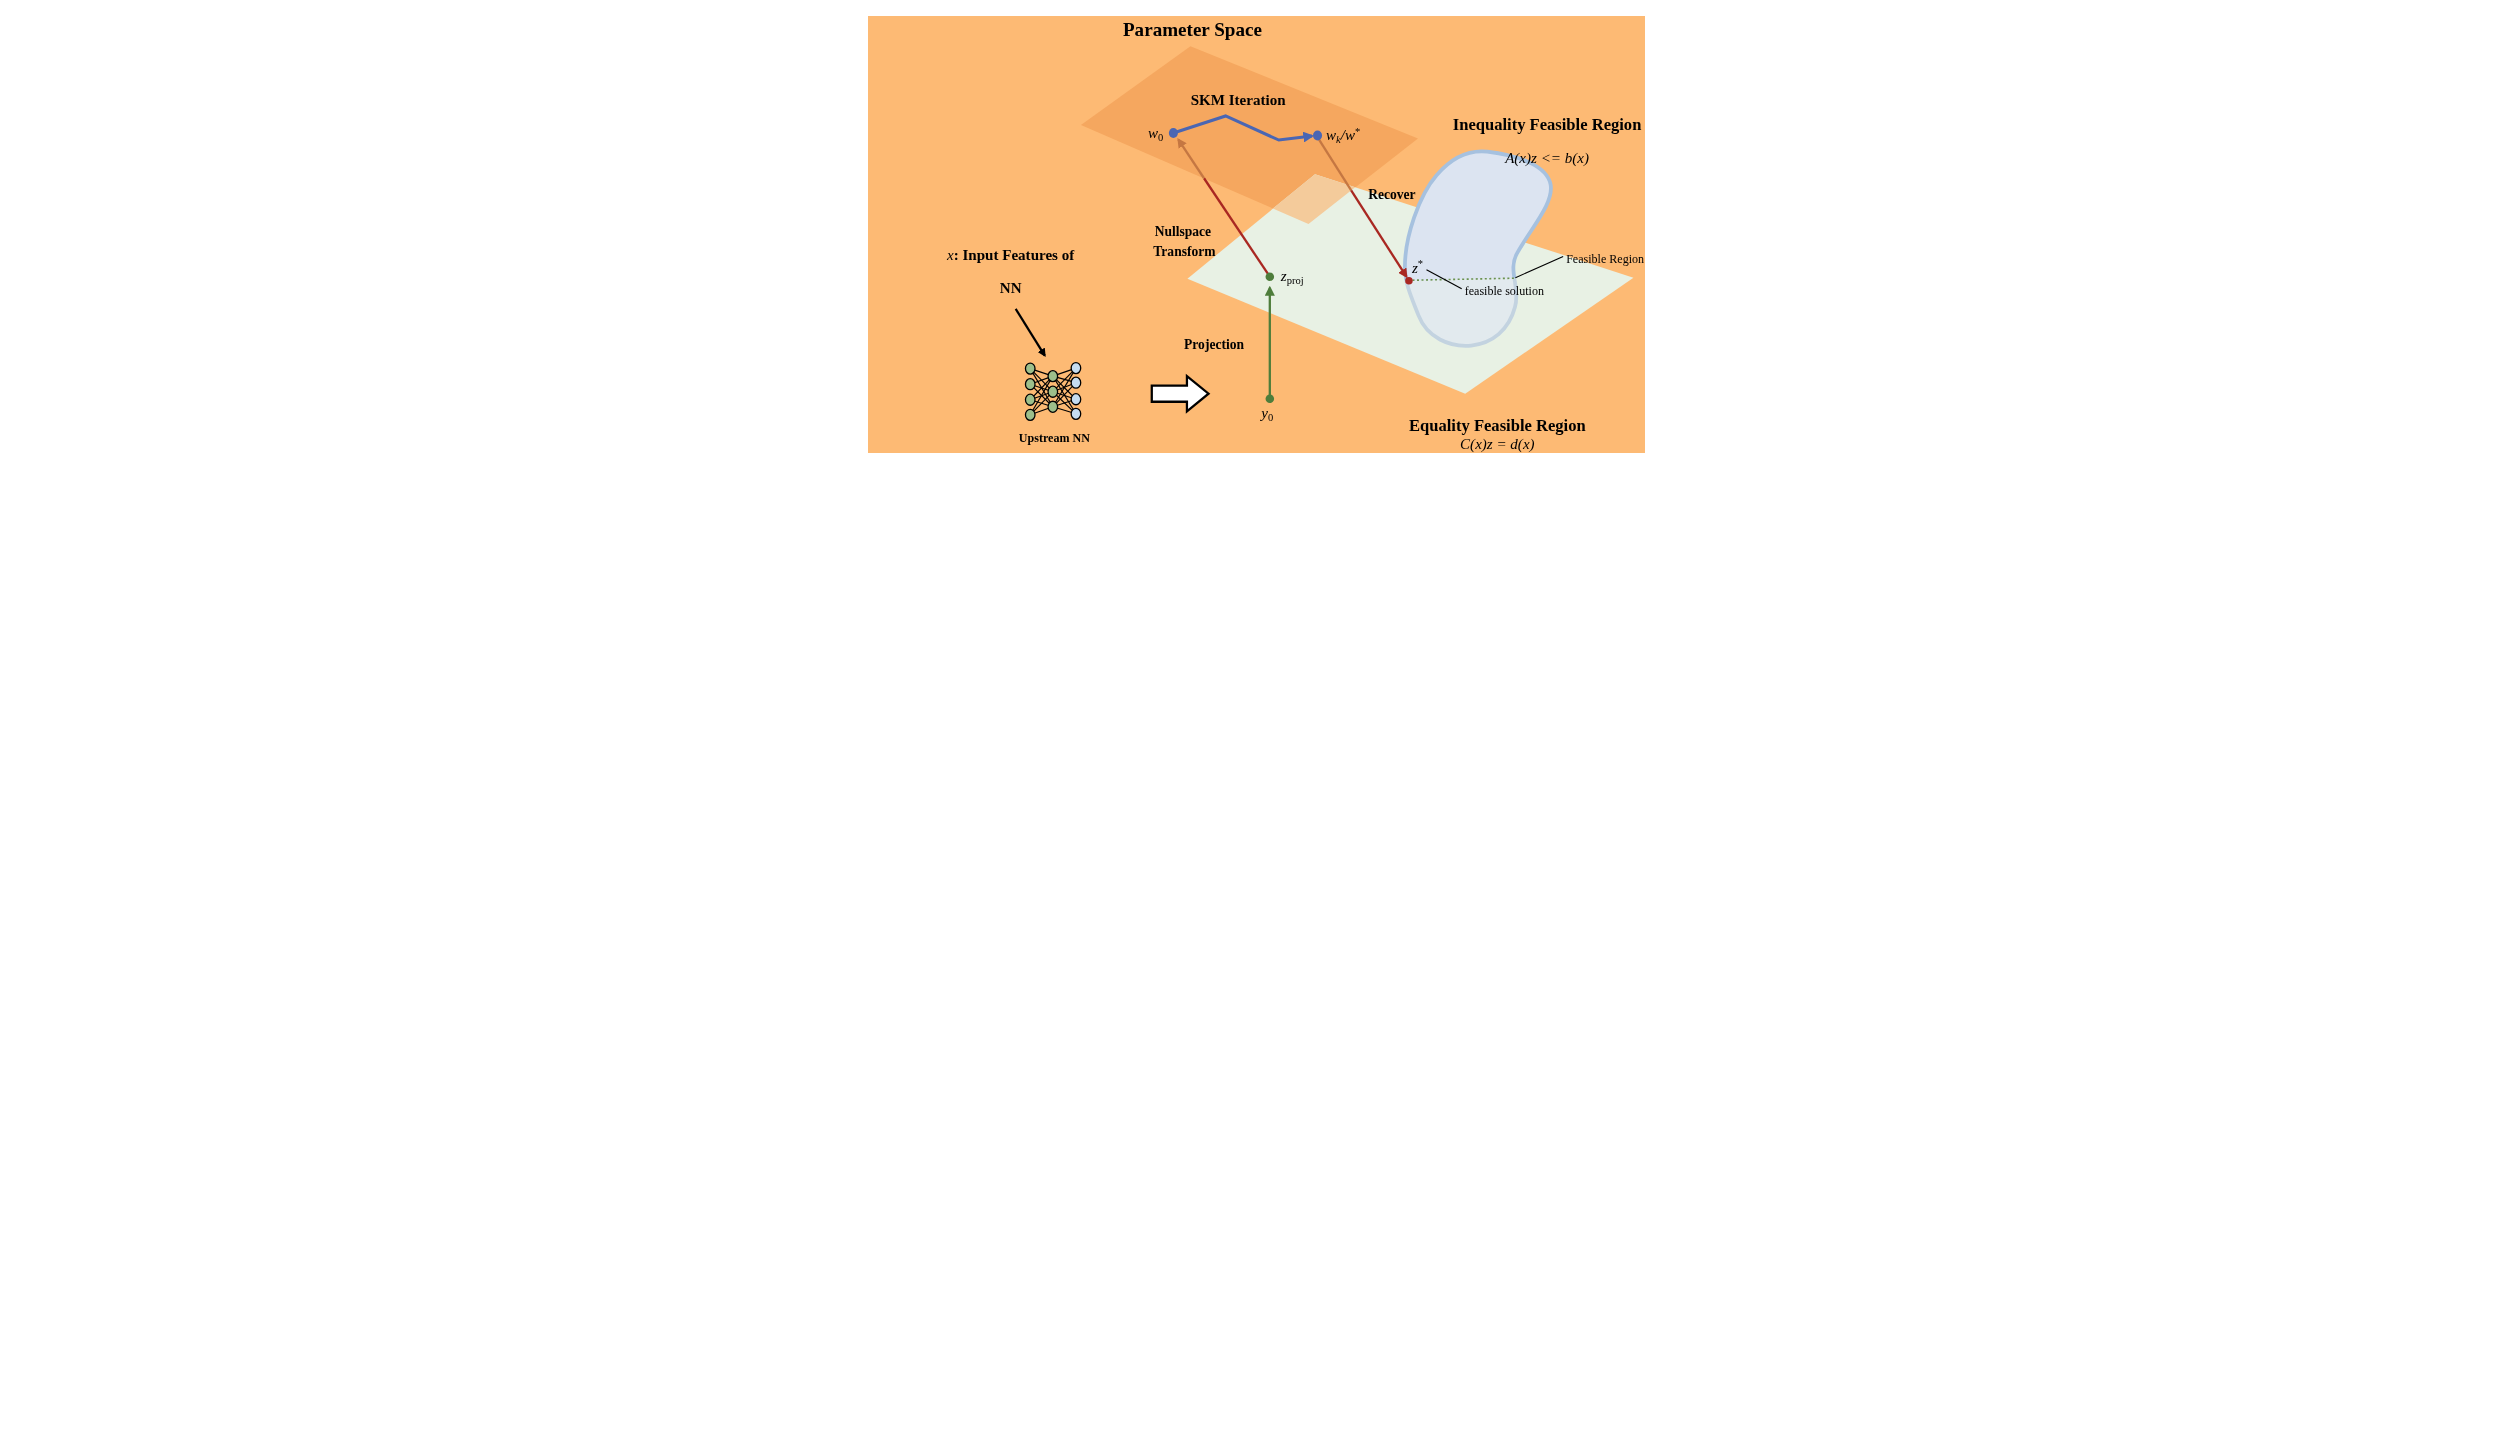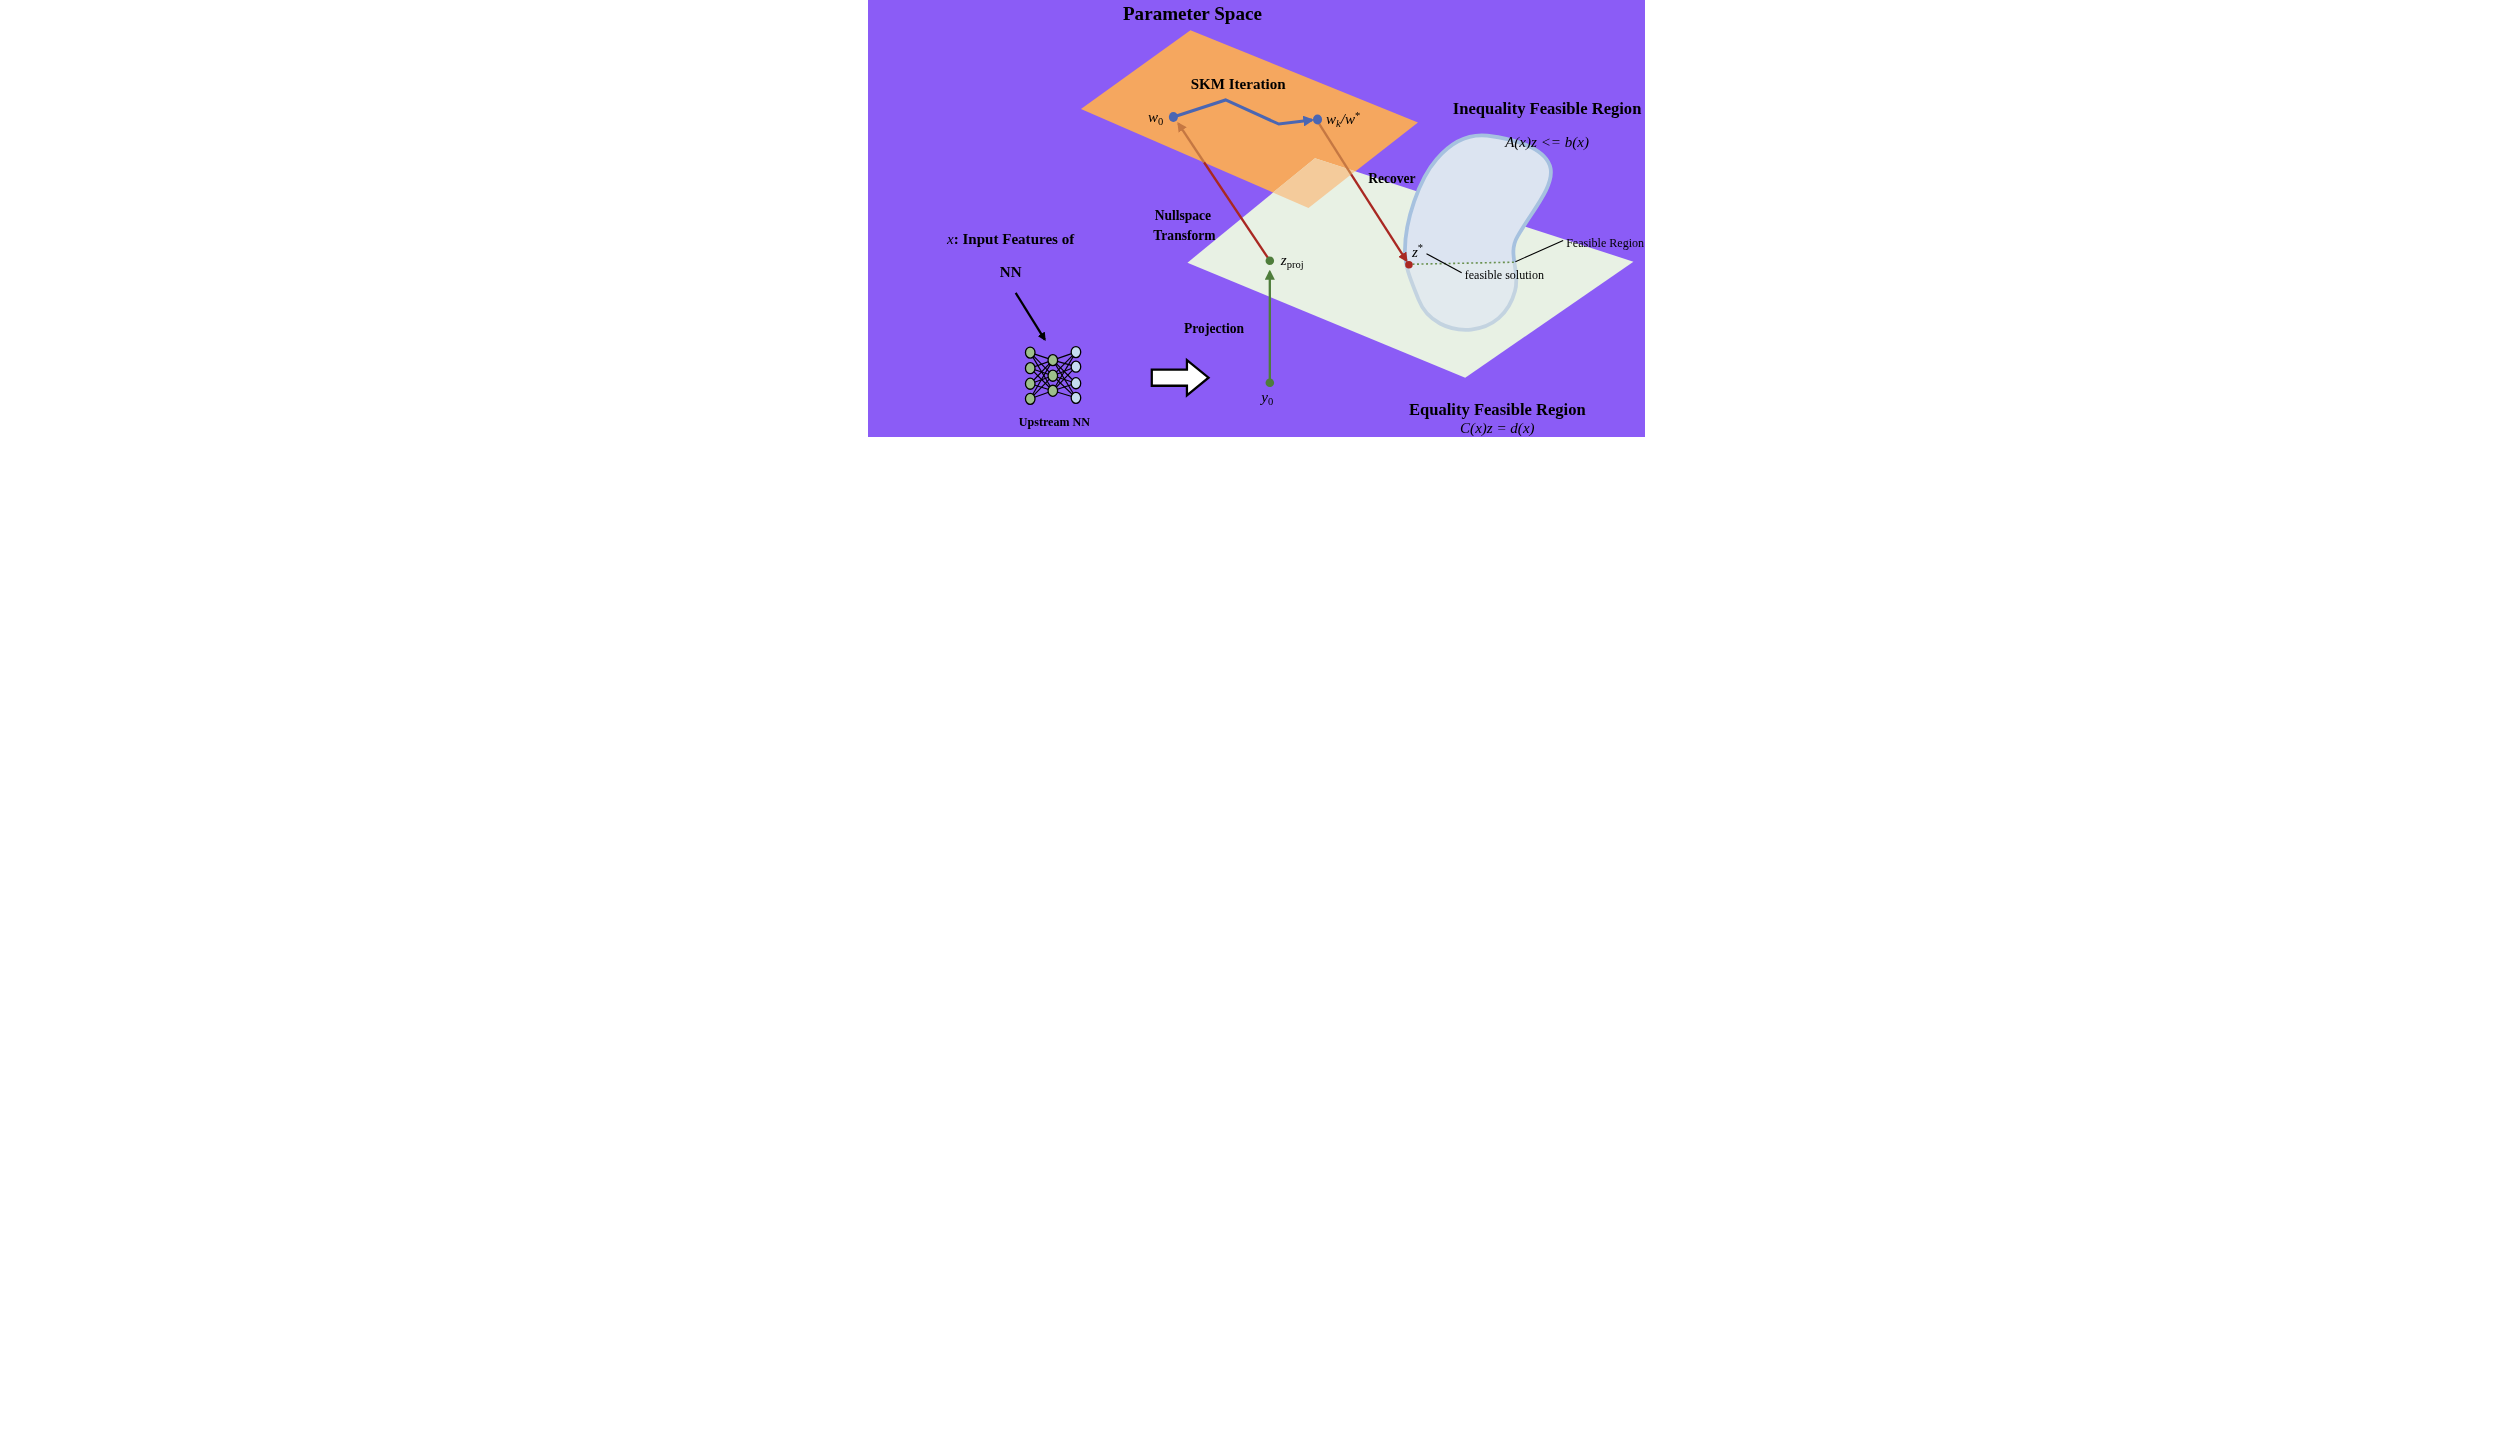--- a/index.html
+++ b/index.html
@@ -1,17 +1,17 @@
 <!DOCTYPE html>
 <html style="font-size:8px"><head>
 <meta charset="utf-8">
 <style>
   html,body{margin:0;padding:0;background:#ffffff;}
   body{font-family:"Liberation Serif", serif;}
-  .stage{width:777px;height:437px;margin:0 auto;position:relative;background:#8b5cf6;overflow:hidden;}
+  .stage{width:777px;height:437px;margin:16px auto;position:relative;background:#fdba74;overflow:hidden;}
   svg{display:block;}
   text{font-family:"Liberation Serif", serif;fill:#000;}
   .t-title{font-weight:bold;font-size:38px;}
   .t-sect{font-weight:bold;font-size:33px;}
   .t-math{font-style:italic;font-size:30px;}
   .t-mathbig{font-style:italic;font-size:30px;}
   .t-skm{font-weight:bold;font-size:30px;}
   .t-red{font-weight:bold;font-size:27px;}
   .t-green{font-weight:bold;font-size:27px;}
   .t-plain{font-size:24px;}

